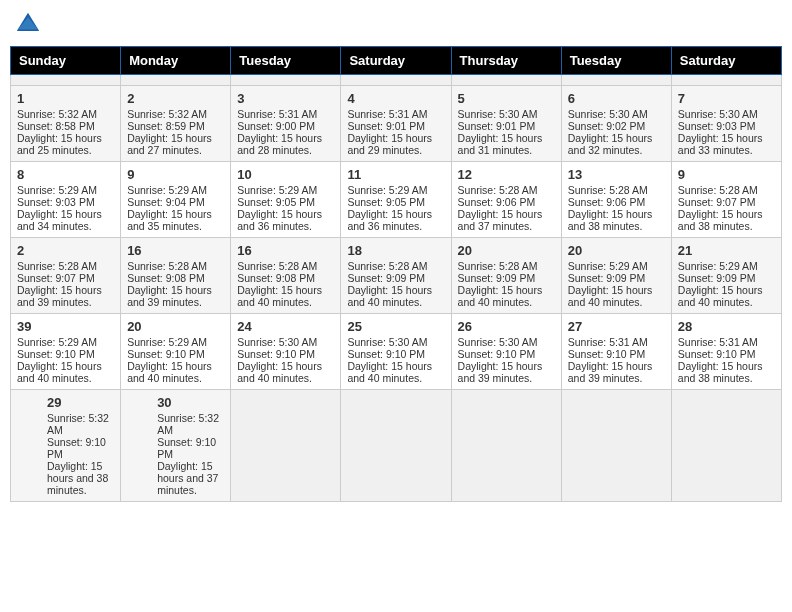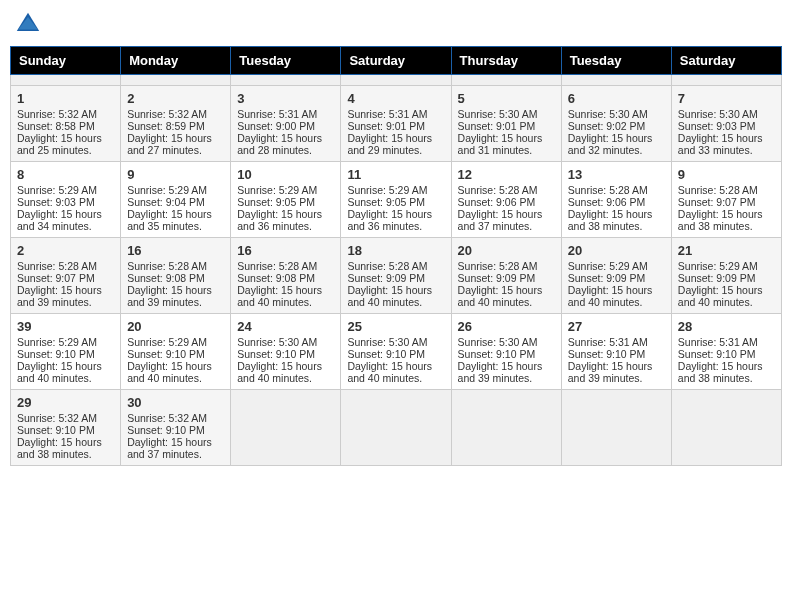--- a/index.html
+++ b/index.html
@@ -84,20 +84,21 @@
       font-size: 13px;
       font-weight: bold;
       display: block;
       margin-bottom: 2px;
     }
     .empty-cell {
       background: #f0f0f0 !important;
     }
     .last-row td {
       min-height: 55px;
+      padding-left: 36px;
     }
   </style>
 </head>
 <body>
 
 <div class="header-area">
   <div class="logo">
     <svg class="logo-icon" viewBox="0 0 40 40">
       <polygon points="20,4 36,30 4,30" fill="#1a5fa8"></polygon>
       <polygon points="20,10 34,28 6,28" fill="#4a9ad4" opacity="0.5"></polygon>

